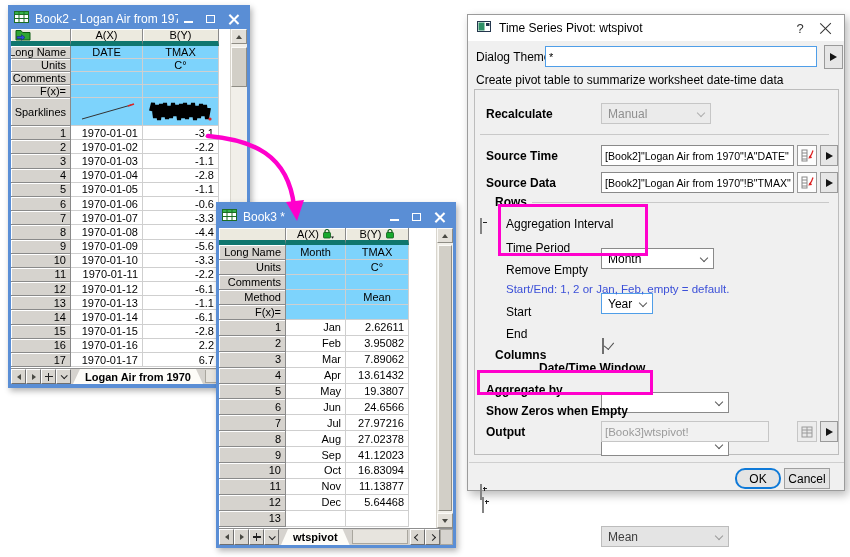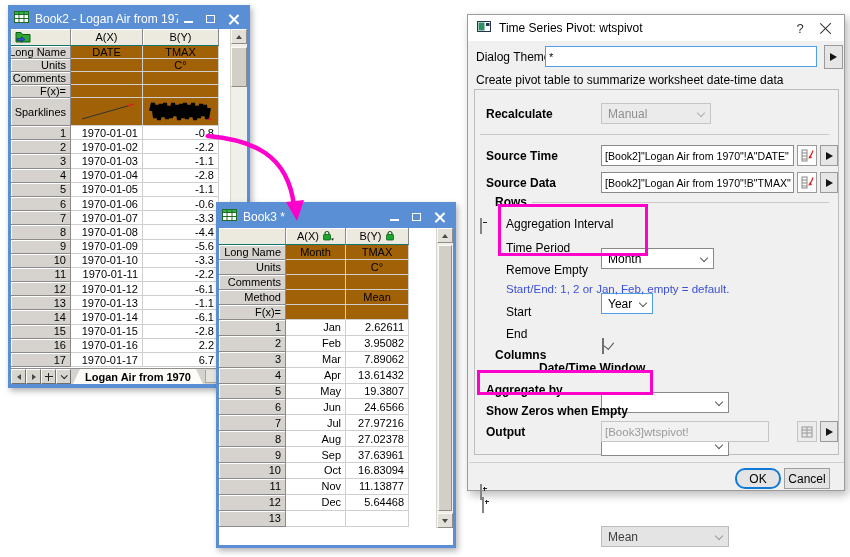--- a/index.html
+++ b/index.html
@@ -17,22 +17,22 @@
   .gly-close::before, .gly-close::after { content:""; position:absolute; left:4.5px; top:-1px; width:1.6px; height:13px; background:#fff; }
   .gly-close::before { transform:rotate(45deg); }
   .gly-close::after { transform:rotate(-45deg); }
 
   .sheet { position:relative; background:#fff; font-size:11px; color:#000; overflow:hidden; }
   .grow { display:flex; }
   .cell { border-right:1px solid #cfcfcf; border-bottom:1px solid #cfcfcf; display:flex; align-items:center; padding:0 4px; overflow:hidden; white-space:nowrap; }
   .cell.c { justify-content:center; }
   .cell.r { justify-content:flex-end; }
   .cell.lbl { background:#d6d3ce; border-right:1px solid #8a8a8a; border-bottom:1px solid #8a8a8a; box-shadow:inset 1px 1px 0 #fff; justify-content:flex-end; }
-  .cell.colhdr { background:#eceadf; border-right:1px solid #8a8a8a; border-bottom:1px solid #0f766e; box-shadow:inset 1px 1px 0 #fff; justify-content:center; }
-  .cell.ylw { background:#a16207; }
+  .cell.colhdr { background:#eceadf; border-right:1px solid #8a8a8a; border-bottom:5px solid #0f766e; box-shadow:inset 1px 1px 0 #fff; justify-content:center; }
+  .cell.ylw { background:#7dd3fc; }
   .b2 .c-lbl { width:60px; } .b2 .c-a { width:72px; } .b2 .c-b { width:76px; }
   .b2 .hrow { height:13px; } .b2 .chrow { height:17px; } .b2 .sprow { height:28px; } .b2 .drow { height:14.2px; }
   .b3 .c-lbl { width:67px; } .b3 .c-a { width:60px; } .b3 .c-b { width:63px; }
   .b3 .hrow { height:15px; } .b3 .chrow { height:17px; } .b3 .drow { height:15.9px; }
 
   
   .vscroll { position:absolute; width:17px; top:0; background:#f1efe9; border-left:1px solid #d8d5cd; }
   .sbtn { height:15px; background:#e3e0d9; border:1px solid; border-color:#fbfaf7 #8f8d85 #8f8d85 #fbfaf7; display:flex; align-items:center; justify-content:center; }
   .sthumb { background:#d2cfc7; border:1px solid; border-color:#fbfaf7 #8f8d85 #8f8d85 #fbfaf7; }
   .tri-up { width:0; height:0; border-left:3.5px solid transparent; border-right:3.5px solid transparent; border-bottom:4.5px solid #4a4a44; }
@@ -165,21 +165,21 @@
               </svg>
           </span>
         </div>
       </div>
 
       <div>
 
       <div class="grow drow">
           <div class="cell lbl c-lbl">1</div>
           <div class="cell r c-a">1970-01-01</div>
-          <div class="cell r c-b">-0.8</div>
+          <div class="cell r c-b">-3.1</div>
         </div>
           <div class="grow drow">
           <div class="cell lbl c-lbl">2</div>
           <div class="cell r c-a">1970-01-02</div>
           <div class="cell r c-b">-2.2</div>
         </div>
           <div class="grow drow">
           <div class="cell lbl c-lbl">3</div>
           <div class="cell r c-a">1970-01-03</div>
           <div class="cell r c-b">-1.1</div>
@@ -388,21 +388,21 @@
           <div class="cell r c-b">27.97216</div>
         </div>
           <div class="grow drow">
           <div class="cell lbl c-lbl">8</div>
           <div class="cell r c-a">Aug</div>
           <div class="cell r c-b">27.02378</div>
         </div>
           <div class="grow drow">
           <div class="cell lbl c-lbl">9</div>
           <div class="cell r c-a">Sep</div>
-          <div class="cell r c-b">37.63961</div>
+          <div class="cell r c-b">41.12023</div>
         </div>
           <div class="grow drow">
           <div class="cell lbl c-lbl">10</div>
           <div class="cell r c-a">Oct</div>
           <div class="cell r c-b">16.83094</div>
         </div>
           <div class="grow drow">
           <div class="cell lbl c-lbl">11</div>
           <div class="cell r c-a">Nov</div>
           <div class="cell r c-b">11.13877</div>
@@ -419,20 +419,43 @@
         </div>
         </div>
       <div class="vscroll" style="right:0; height:300px;">
         <div class="sbtn">
             <span class="tri-up"></span>
           </div>
         <div class="sthumb" style="position:absolute; top:17px; bottom:17px; left:1px; right:1px;"></div>
         <div class="sbtn" style="position:absolute; bottom:0; left:0; right:0;">
             <span class="tri-dn"></span>
           </div>
+      </div>
+      <div class="tabbar" style="height:17px;">
+        <span class="navbtn">
+            <span class="tri-l"></span>
+          </span>
+        <span class="navbtn">
+            <span class="tri-r"></span>
+          </span>
+        <span class="navbtn">
+            <span class="plus"></span>
+          </span>
+        <span class="navbtn">
+            <span class="chev"></span>
+          </span>
+        <span class="sheettab">wtspivot</span>
+        <span class="tabspacer"></span>
+        <span class="navbtn">
+            <span class="chev" style="transform:rotate(135deg);"></span>
+          </span>
+        <span class="navbtn">
+            <span class="chev" style="transform:rotate(-45deg);"></span>
+          </span>
+        <span class="grip"></span>
       </div>
     </div>
   </div>
 
   <div class="dialog" style="z-index:3;">
     <div class="dlg-title">
       <span>
         <svg width="14" height="11" viewBox="0 0 14 11">
             <rect x="0.5" y="0.5" width="13" height="10" fill="#fff" stroke="#24364d"></rect>
             <rect x="1.5" y="1.5" width="6" height="8" fill="#2f8f66"></rect>

